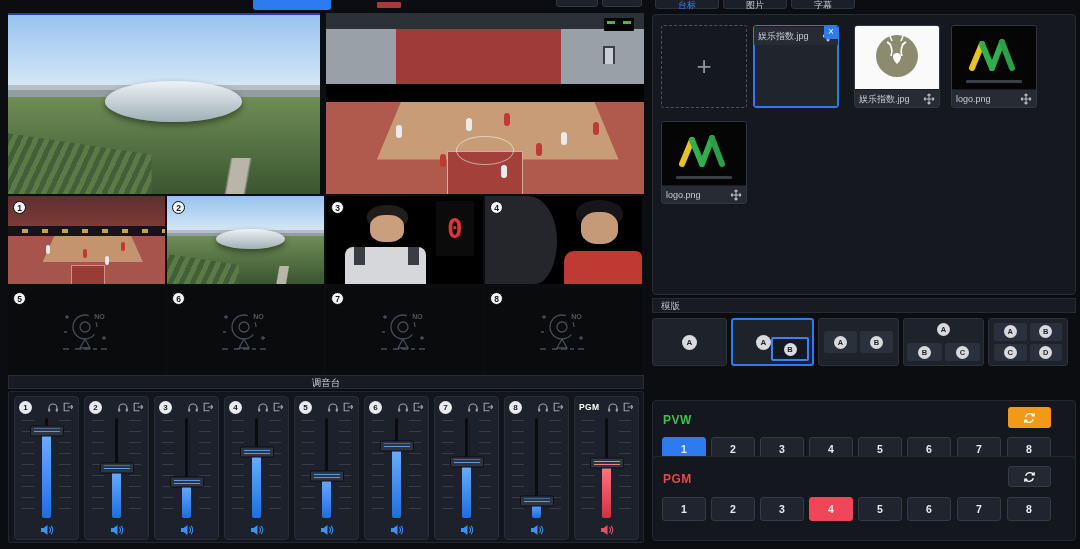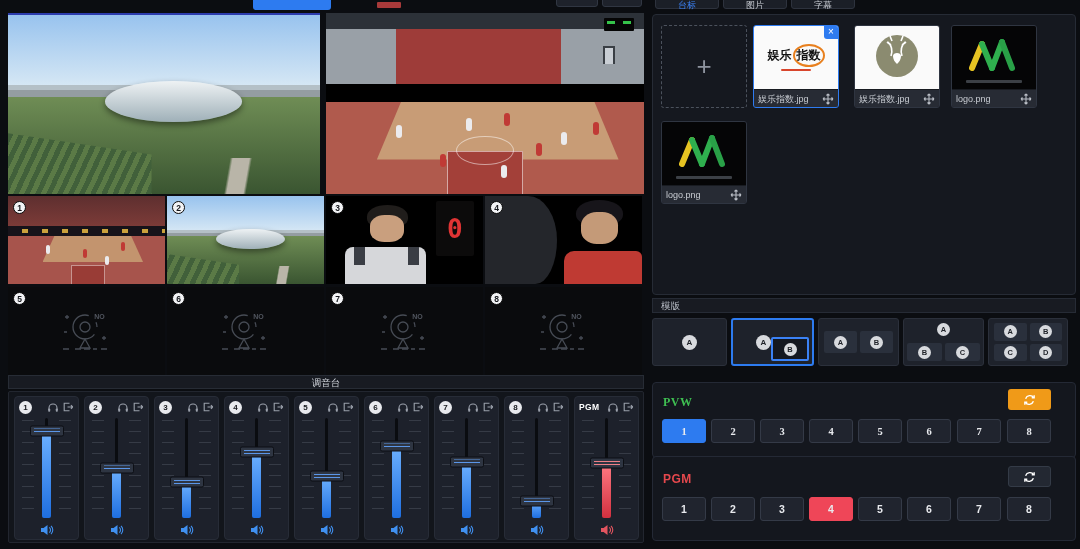--- a/index.html
+++ b/index.html
@@ -129,21 +129,21 @@
     border-radius:2px;display:flex;align-items:center;justify-content:center;}
   .tpl-row{position:absolute;inset:0;display:flex;align-items:center;justify-content:center;gap:3px;}
   .tbox{background:#2a303c;border-radius:2px;display:flex;align-items:center;justify-content:center;}
   .tbox.w33{width:33px;height:22px;} .tbox.w35{width:35px;height:18px;}
   .tpl-topA{position:absolute;left:0;right:0;top:4px;display:flex;justify-content:center;}
   .tpl-botrow{position:absolute;left:0;right:0;bottom:4px;display:flex;justify-content:center;gap:3px;}
   .tpl-grid{position:absolute;inset:4px 5px;display:grid;grid-template-columns:1fr 1fr;gap:3px;}
   .tbox.g{width:auto;height:auto;}
   
   .bus-panel{width:424px;left:652px;background:#14171e;border:1px solid #242935;border-radius:4px;}
-  .pvw-panel{top:382px;height:76px;font-family:Liberation Serif, serif;}
+  .pvw-panel{top:400px;height:76px;}
   .pgm-panel{top:456px;height:85px;}
   .bus-label{position:absolute;left:10px;font-size:12px;font-weight:bold;letter-spacing:.5px;}
   .pvw-panel .bus-label{color:#3fbf52;top:12px;}
   .pgm-panel .bus-label{color:#e5484d;top:15px;}
   .refresh-btn{position:absolute;left:355px;width:43px;height:21px;border-radius:3px;color:#fff;
     display:flex;align-items:center;justify-content:center;}
   .refresh-btn svg{width:13px;height:12px;}
   .pvw-panel .refresh-btn{top:6px;background:#f09a18;}
   .pgm-panel .refresh-btn{top:9px;background:#232832;border:1px solid #343b47;}
   .bus-btn{position:absolute;width:44px;height:24px;background:#20242e;border:1px solid #343a47;border-radius:3px;
@@ -504,27 +504,20 @@
         <use href="#i-spk"></use>
       </svg>
   </div>
 </div>
 
 <div class="abs media-panel">
   <div class="add-tile">+</div>
 
   <div class="card sel" style="left:100px;top:10px">
     <span class="close-b">×</span>
-    <div class="thumb th-white">
-      <div class="ent-row">
-        <span>娱乐</span>
-        <span class="ent-ring">指数</span>
-      </div>
-      <div class="ent-line"></div>
-    </div>
     <div class="lbl">
       <span class="fname">娱乐指数.jpg</span>
       <svg class="mv">
           <use href="#i-move"></use>
         </svg>
     </div>
   </div>
 
   <div class="card" style="left:201px;top:10px">
     <div class="thumb th-white">

